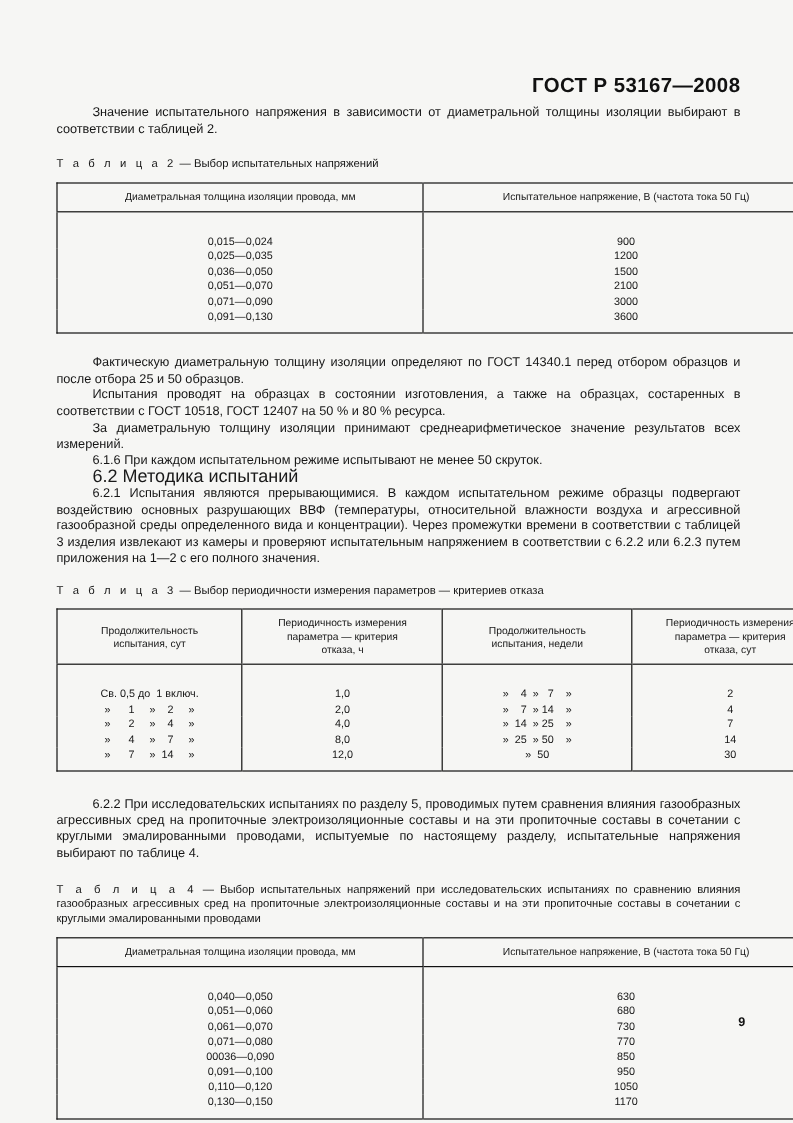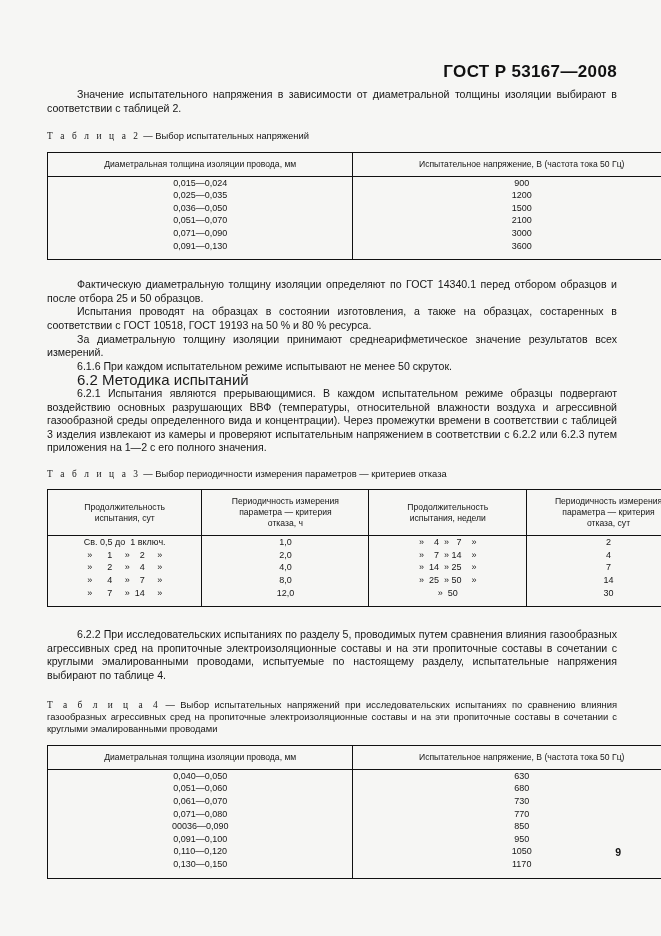--- a/index.html
+++ b/index.html
@@ -65,21 +65,20 @@
   
   .tbl-caption {
     font-size: 9.4px;
     line-height: 12.4px;
     color: #161616;
     text-align: justify;
     margin: 0;
   }
   .tbl-caption .sp {
     letter-spacing: 2.6px;
-    font-family: Liberation Serif, serif;
   }
 
   
   table.gost {
     border-collapse: collapse;
     width: 644px;
     table-layout: fixed;
     background: #f6f6f4;
   }
   table.gost th,
@@ -105,21 +104,21 @@
   }
   table.gost thead th + th,
   table.gost tbody td + td {
     border-left: 1.2px solid #111;
   }
   table.gost tbody td {
     padding: 0 4px;
     line-height: 12.6px;
     font-size: 9px;
   }
-  table.gost tbody tr:first-child td { padding-top: 0; }
+  table.gost tbody tr:first-child td { padding-top: 18px; }
   table.gost tbody tr:last-child td  { padding-bottom: 7px; }
 
   .cell-center { text-align: center; }
   .t3-first { white-space: pre; }
   .t3-block {
     display: block;
     width: 100%;
     text-align: center;
   }
   .t3-inner {
@@ -190,21 +189,21 @@
         </tr>
         <tr>
           <td class="cell-center">0,091—0,130</td>
           <td class="cell-center">3600</td>
         </tr>
       </tbody>
     </table>
 
     <div style="height:18px"></div>
     <p class="para indent">Фактическую диаметральную толщину изоляции определяют по ГОСТ 14340.1 перед отбором образцов и после отбора 25 и 50 образцов.</p>
-    <p class="para indent">Испытания проводят на образцах в состоянии изготовления, а также на образцах, состаренных в соответствии с ГОСТ 10518, ГОСТ 19193 на 50 % и 80 % ресурса.</p>
+    <p class="para indent">Испытания проводят на образцах в состоянии изготовления, а также на образцах, состаренных в соответствии с ГОСТ 10518, ГОСТ 12407 на 50 % и 80 % ресурса.</p>
     <p class="para indent">За диаметральную толщину изоляции принимают среднеарифметическое значение результатов всех измерений.</p>
     <p class="para indent">6.1.6  При каждом испытательном режиме испытывают не менее 50 скруток.</p>
     <p class="heading">6.2  Методика испытаний</p>
     <p class="para indent">6.2.1  Испытания являются прерывающимися. В каждом испытательном режиме образцы подвергают воздействию основных разрушающих ВВФ (температуры, относительной влажности воздуха и агрессивной газообразной среды определенного вида и концентрации). Через промежутки времени в соответствии с таблицей 3 изделия извлекают из камеры и проверяют испытательным напряжением в соответствии с 6.2.2 или 6.2.3 путем приложения на 1—2 с его полного значения.</p>
 
     <div style="height:13px"></div>
     <p class="tbl-caption">
       <span class="sp">Т а б л и ц а  3</span><span> — </span><span>Выбор периодичности измерения параметров — критериев отказа</span>
     </p>
 

